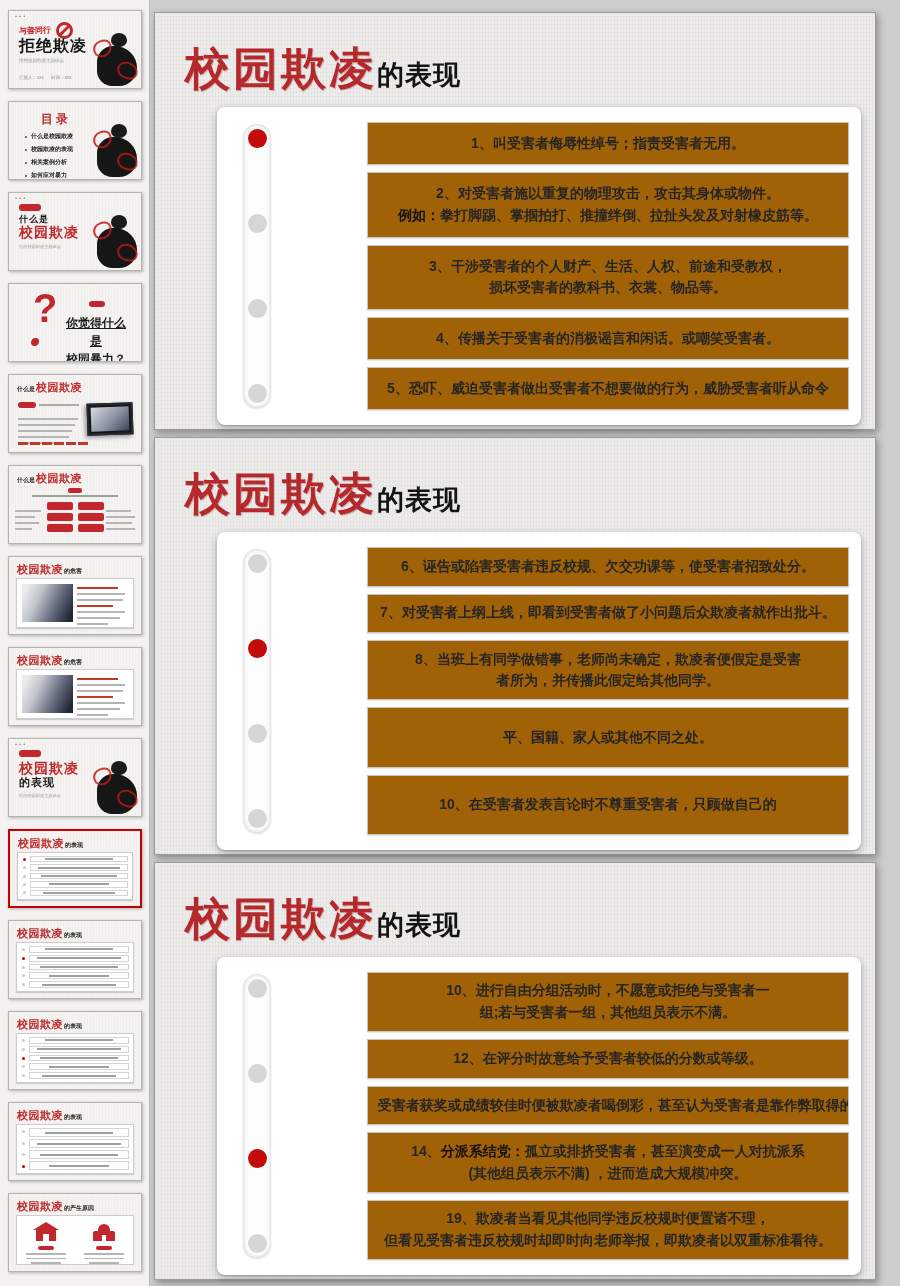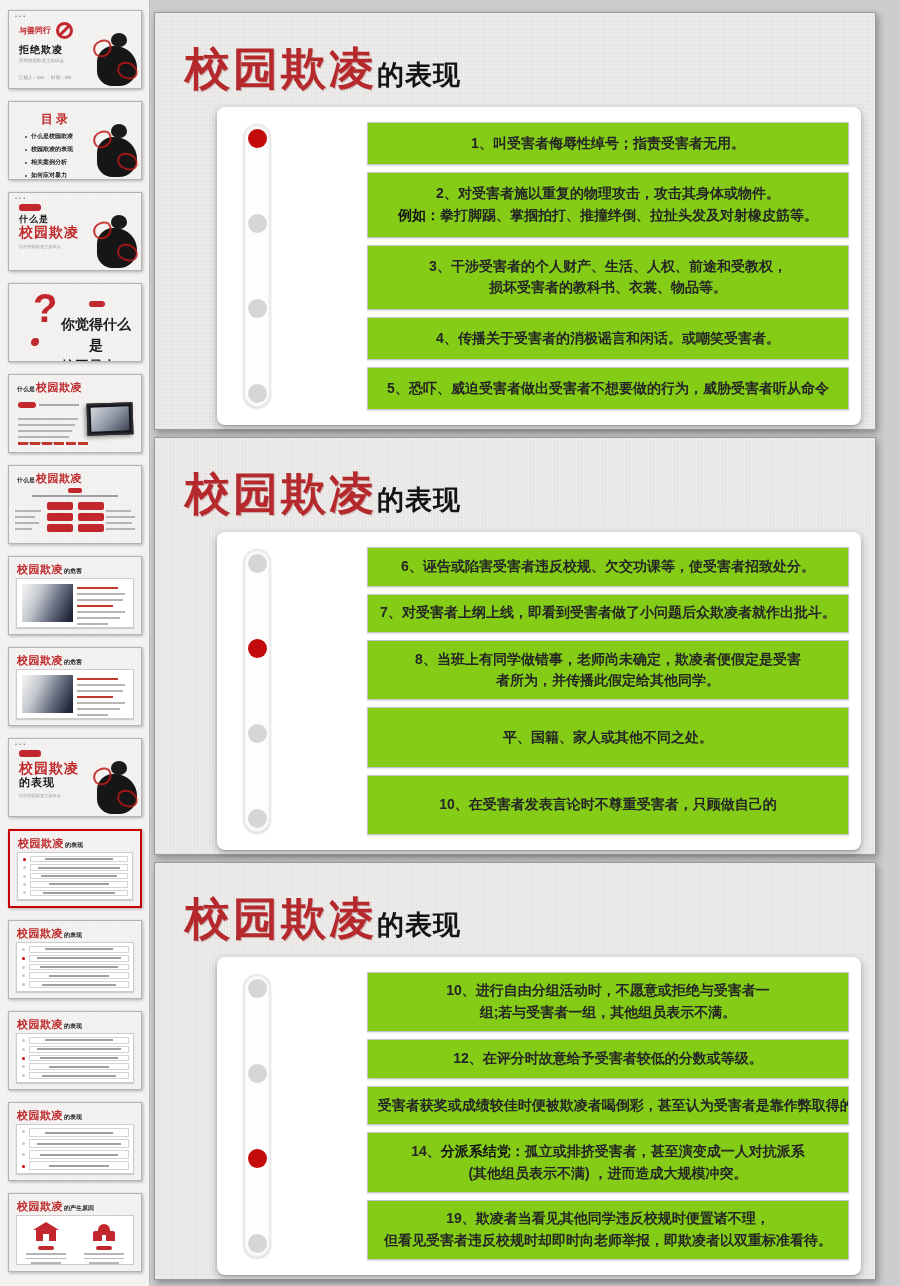--- a/index.html
+++ b/index.html
@@ -21,42 +21,42 @@
   .person{position:absolute;right:2px;bottom:2px;width:46px;height:56px;}
   .person .head{position:absolute;top:3px;left:18px;width:16px;height:14px;background:#1a1a1a;border-radius:50% 50% 46% 46%;}
   .person .body{position:absolute;bottom:0;left:4px;width:40px;height:40px;background:#161616;border-radius:40% 55% 45% 38%;}
   .person .s1{position:absolute;top:10px;left:0;width:15px;height:13px;border:2px solid rgba(190,25,25,.85);border-radius:50% 40% 55% 45%;transform:rotate(-18deg);}
   .person .s2{position:absolute;bottom:7px;right:1px;width:17px;height:13px;border:2px solid rgba(190,25,25,.8);border-radius:45% 55% 40% 50%;transform:rotate(14deg);}
 
   .trow{position:absolute;left:10px;top:11px;display:flex;align-items:center;gap:5px;}
   .tscript{font-size:8px;font-weight:700;color:#c1272d;transform:rotate(-2deg);}
   .noicon{display:inline-block;width:11px;height:11px;border:3px solid #c1272d;border-radius:50%;position:relative;}
   .noicon:after{content:"";position:absolute;top:4px;left:-2px;width:15px;height:3px;background:#c1272d;transform:rotate(-45deg);}
-  .tcover-title{position:absolute;left:10px;top:25px;font-size:10px;font-weight:900;color:#151515;letter-spacing:1px;margin-top:7px;}
+  .tcover-title{position:absolute;left:10px;top:25px;font-size:16px;font-weight:900;color:#151515;letter-spacing:1px;}
   .tcover-sub{position:absolute;left:10px;top:46px;font-size:6px;color:#9a9a9a;transform:scale(.75);transform-origin:left top;white-space:nowrap;}
   .tcover-footer{position:absolute;left:10px;bottom:7px;display:flex;gap:10px;font-size:6px;color:#8a8a8a;transform:scale(.75);transform-origin:left bottom;white-space:nowrap;}
 
   .toctitle{margin:9px 11px 3px 32px;font-size:12px;font-weight:900;color:#bf2a2c;letter-spacing:3px;}
   .tocitem{display:flex;align-items:center;gap:4px;margin:4px 0 0 16px;font-size:6px;font-weight:700;color:#222;}
   .tocdot{width:2px;height:2px;border-radius:50%;background:#444;}
 
   .badge{position:absolute;left:10px;top:11px;width:22px;height:7px;border-radius:3px;background:#c1272d;}
   .secbody{position:absolute;left:10px;top:21px;}
   .secline{font-weight:900;line-height:1.15;letter-spacing:1px;}
   .secline.red{color:#bf2a2c;}
   .secline.blk{color:#161616;}
   .secline.sm{font-size:9px;}
   .secline.md{font-size:11px;}
   .secline.lg{font-size:14px;}
   .caption{font-size:6px;color:#9e9e9e;margin-top:4px;transform:scale(.7);transform-origin:left top;white-space:nowrap;}
 
   .qmark{position:absolute;left:24px;top:2px;font-size:40px;font-weight:900;color:#c1272d;}
   .qsplat{position:absolute;left:22px;top:54px;width:8px;height:8px;background:#c1272d;border-radius:60% 40% 55% 45%;}
   .qbadge{position:absolute;right:36px;top:17px;width:16px;height:6px;border-radius:3px;background:#c1272d;}
-  .qtext{position:absolute;right:10px;top:30px;width:70px;text-align:center;font-size:14px;font-weight:900;color:#1a1a1a;line-height:1.5;}
+  .qtext{position:absolute;right:10px;top:30px;width:70px;text-align:center;font-size:12px;font-weight:900;color:#1a1a1a;line-height:1.5;text-decoration:underline;}
 
   .ttitle{position:absolute;left:8px;top:5px;display:flex;align-items:baseline;gap:1px;}
   .tpre{font-size:6px;font-weight:900;color:#222;}
   .tred{font-size:11px;font-weight:900;color:#bf2a2c;letter-spacing:.5px;}
   .tsuf{font-size:6px;font-weight:900;color:#222;}
 
   .tcard{position:absolute;left:7px;right:7px;top:21px;bottom:6px;background:#fff;border:1px solid #ccc;box-shadow:0 1px 1px rgba(0,0,0,.15);}
   .trail{position:absolute;left:3px;top:5px;bottom:5px;width:6px;display:flex;flex-direction:column;justify-content:space-between;align-items:center;}
   .traildot{width:3px;height:3px;border-radius:50%;background:#c9c9c9;}
   .traildot.active{background:#c00;}
@@ -110,21 +110,21 @@
   .st-red{font-size:45px;font-weight:900;color:#b5282c;letter-spacing:3px;text-shadow:1px 1px 0 rgba(110,15,15,.25);}
   .st-black{font-size:27px;font-weight:900;color:#141414;letter-spacing:1px;}
   .card{position:absolute;left:62px;top:94px;width:644px;height:318px;background:#fff;border-radius:8px;
     box-shadow:0 1px 2px rgba(0,0,0,.18),0 3px 9px rgba(0,0,0,.28);}
   .track{position:absolute;left:26px;top:17px;width:28px;height:284px;border-radius:14px;background:#fdfdfd;
     box-shadow:inset 0 0 4px rgba(0,0,0,.22),0 1px 2px rgba(0,0,0,.12);
     display:flex;flex-direction:column;justify-content:space-between;align-items:center;padding:5px 0;box-sizing:border-box;}
   .dot{width:19px;height:19px;border-radius:50%;background:#d6d6d6;}
   .dot.active{background:#c30b0b;}
   .items{position:absolute;left:126px;top:15px;right:12px;bottom:15px;display:flex;flex-direction:column;gap:7px;}
-  .item-box{background:#84cc16;border:1px solid #c6c6c6;box-shadow:0 1px 2px rgba(0,0,0,.12);
+  .item-box{background:#a16207;border:1px solid #c6c6c6;box-shadow:0 1px 2px rgba(0,0,0,.12);
     display:flex;flex-direction:column;justify-content:center;align-items:center;text-align:center;
     padding:2px 10px;box-sizing:border-box;overflow:hidden;margin-left:24px;}
   .item-box.h1{flex:1;}
   .item-box.h2{flex:1.62;}
   .line{font-size:14px;font-weight:700;color:#252525;line-height:1.55;white-space:nowrap;}
   .line .bb{font-weight:900;color:#111;}
 </style>
 </head>
 <body>
 

